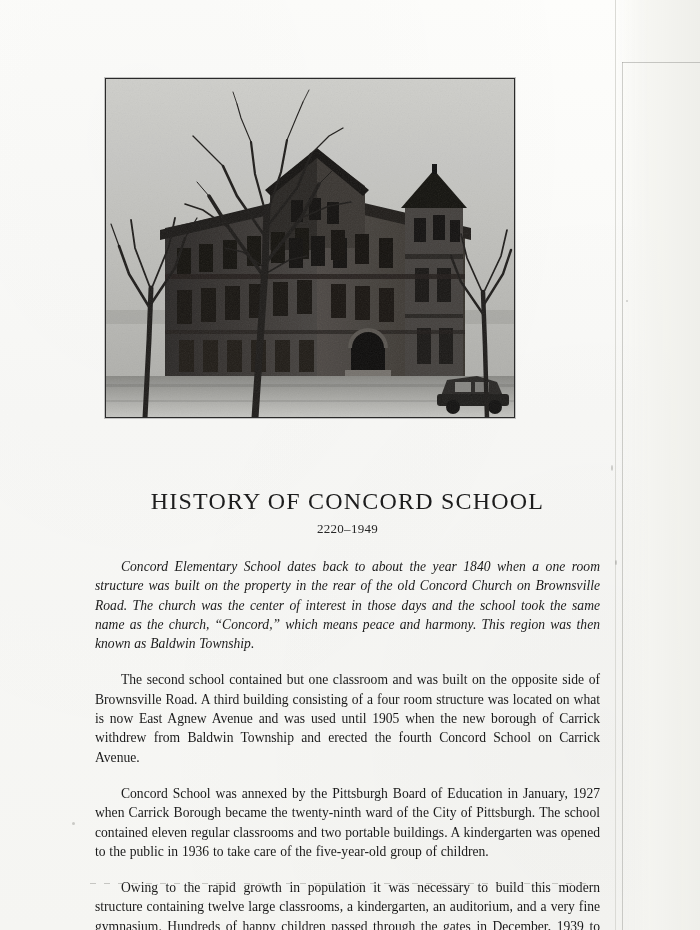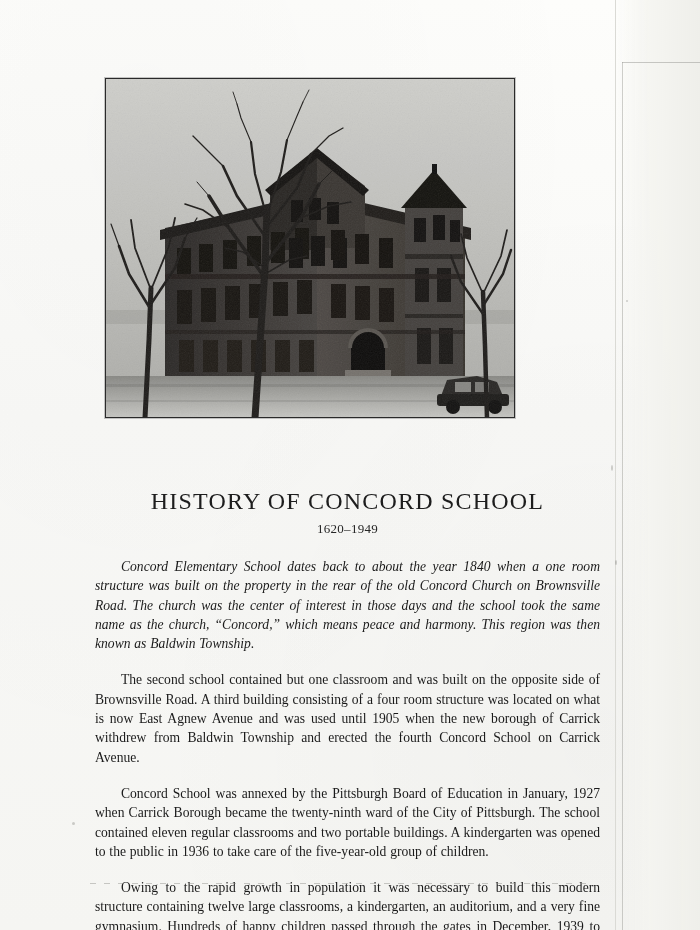--- a/index.html
+++ b/index.html
@@ -300,21 +300,21 @@
       </g>
 
       <rect x="0" y="0" width="410" height="340" filter="url(#grain)" fill="none" opacity="0.5"></rect>
       <rect x="0" y="0" width="410" height="340" fill="#000" opacity="0.04"></rect>
       <rect x="0" y="0" width="410" height="340" fill="none" stroke="#2a2a2a" stroke-width="2"></rect>
     </svg>
   </div>
 
   <div class="content">
     <h1 class="doc-title">HISTORY OF CONCORD SCHOOL</h1>
-    <div class="doc-subtitle">1620–1949</div>
+    <div class="doc-subtitle">2220–1949</div>
 
     <p class="body-text">Concord Elementary School dates back to about the year 1840 when a one room structure was built on the property in the rear of the old Concord Church on Brownsville Road. The church was the center of interest in those days and the school took the same name as the church, “Concord,” which means peace and harmony. This region was then known as Baldwin Township.</p>
     <p class="body-text">The second school contained but one classroom and was built on the opposite side of Brownsville Road. A third building consisting of a four room structure was located on what is now East Agnew Avenue and was used until 1905 when the new borough of Carrick withdrew from Baldwin Township and erected the fourth Concord School on Carrick Avenue.</p>
     <p class="body-text">Concord School was annexed by the Pittsburgh Board of Education in January, 1927 when Carrick Borough became the twenty-ninth ward of the City of Pittsburgh. The school contained eleven regular classrooms and two portable buildings. A kindergarten was opened to the public in 1936 to take care of the five-year-old group of children.</p>
     <p class="body-text">Owing to the rapid growth in population it was necessary to build this modern structure containing twelve large classrooms, a kindergarten, an auditorium, and a very fine gymnasium. Hundreds of happy children passed through the gates in December, 1939 to see a dream come true.</p>
   </div>
 
   <div class="bottom-band"></div>
 </div>
 

